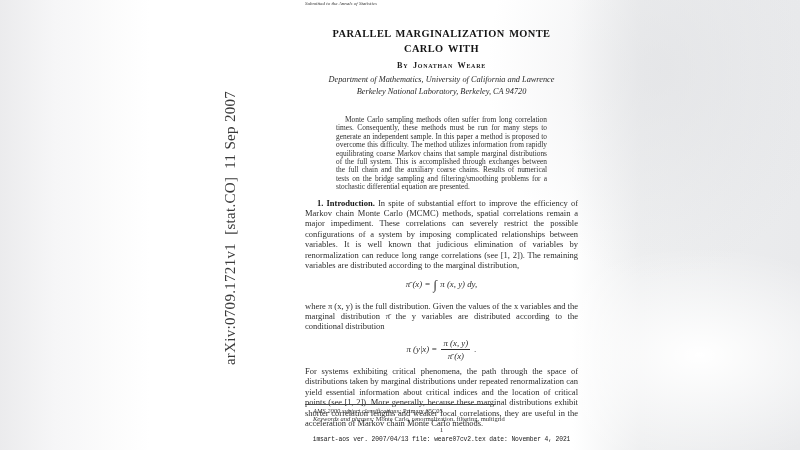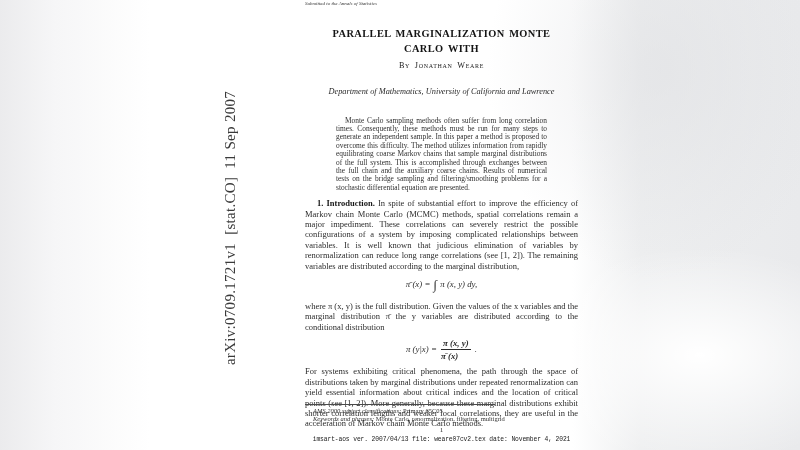--- a/index.html
+++ b/index.html
@@ -22,42 +22,42 @@
   .paper { position: absolute; left: 305px; top: 1px; width: 273px; }
 
   .note { font-size: 5px; font-style: italic; color: #333; margin: 0; }
 
   .title {
     margin: 20px 12px 0; font-size: 10.4px; font-weight: bold; color: #141414;
     text-align: center; letter-spacing: 0.4px; word-spacing: 1.5px; line-height: 15px;
   }
 
   .byline {
-    margin: 5px 0 16px; text-align: center; font-variant: small-caps;
-    font-size: 8.2px; letter-spacing: 0.7px; word-spacing: 2px; color: #222;
+    margin: 5px 0 4px; text-align: center; font-variant: small-caps;
+    font-size: 8.2px; letter-spacing: 0.7px; word-spacing: 2px; color: #222; font-weight: bold;
   }
 
   .affiliation {
     margin: 4px 0 12px; text-align: center; font-style: italic;
     font-size: 8.3px; line-height: 11.5px; color: #2a2a2a;
   }
 
   .abstract {
     margin: 19px auto 0; width: 211px; font-size: 7.4px; line-height: 8.4px;
     text-align: justify; text-indent: 9px; color: #303030;
   }
 
   .bpar { margin: 10px 0 0; font-size: 8.5px; line-height: 10.4px; text-align: justify; }
   .bpar.first { margin-top: 6px; }
   .indent { text-indent: 12px; }
   .bold { font-weight: bold; color: #161616; }
 
   .equation { margin: 6px 0 5px; text-align: center; font-size: 8.8px; font-style: italic; color: #2a2a2a; }
   .integral { font-size: 13px; font-style: normal; vertical-align: -2px; display: inline-block; margin: 0 1px; }
-  .frac { display: inline-block; vertical-align: middle; text-align: left; margin: 0 2px; line-height: 1.15; font-weight: bold; }
+  .frac { display: inline-block; vertical-align: middle; text-align: center; margin: 0 2px; line-height: 1.15; }
   .frac .num { display: block; border-bottom: 0.8px solid #2c2c2c; padding: 0 2px 1px; }
   .frac .den { display: block; padding-top: 1px; }
 
   .footer-block { position: absolute; left: 305px; top: 404px; width: 273px; }
   .fn-rule { border: none; border-top: 0.8px solid #4a4a4a; width: 190px; margin: 0 auto 2px 0; }
   .fn { margin: 0; font-size: 6.5px; line-height: 7.8px; text-indent: 8px; color: #333; }
   .fn .lbl { font-style: italic; }
   .pageno { margin: 3px 0 0; text-align: center; font-size: 7px; }
   .typeset {
     margin: 2px 0 0; text-align: center; white-space: nowrap;
@@ -74,20 +74,21 @@
   <p class="note">Submitted to the Annals of Statistics</p>
 
   <h1 class="title">
     <span style="display:block">PARALLEL MARGINALIZATION MONTE CARLO WITH</span>
   </h1>
 
   <p class="byline">By Jonathan Weare</p>
 
   <p class="affiliation">
     <span style="display:block">Department of Mathematics, University of California and Lawrence</span>
+    <span style="display:block">Berkeley National Laboratory, Berkeley, CA 94720</span>
   </p>
 
   <p class="abstract">Monte Carlo sampling methods often suffer from long correlation times. Consequently, these methods must be run for many steps to generate an independent sample. In this paper a method is proposed to overcome this difficulty. The method utilizes information from rapidly equilibrating coarse Markov chains that sample marginal distributions of the full system. This is accomplished through exchanges between the full chain and the auxiliary coarse chains. Results of numerical tests on the bridge sampling and filtering/smoothing problems for a stochastic differential equation are presented.</p>
 
   <p class="bpar first indent">
     <span class="bold">1. Introduction.</span>
     <span>In spite of substantial effort to improve the efficiency of Markov chain Monte Carlo (MCMC) methods, spatial correlations remain a major impediment. These correlations can severely restrict the possible configurations of a system by imposing complicated relationships between variables. It is well known that judicious elimination of variables by renormalization can reduce long range correlations (see [1, 2]). The remaining variables are distributed according to the marginal distribution,</span>
   </p>
 
   <div class="equation">

